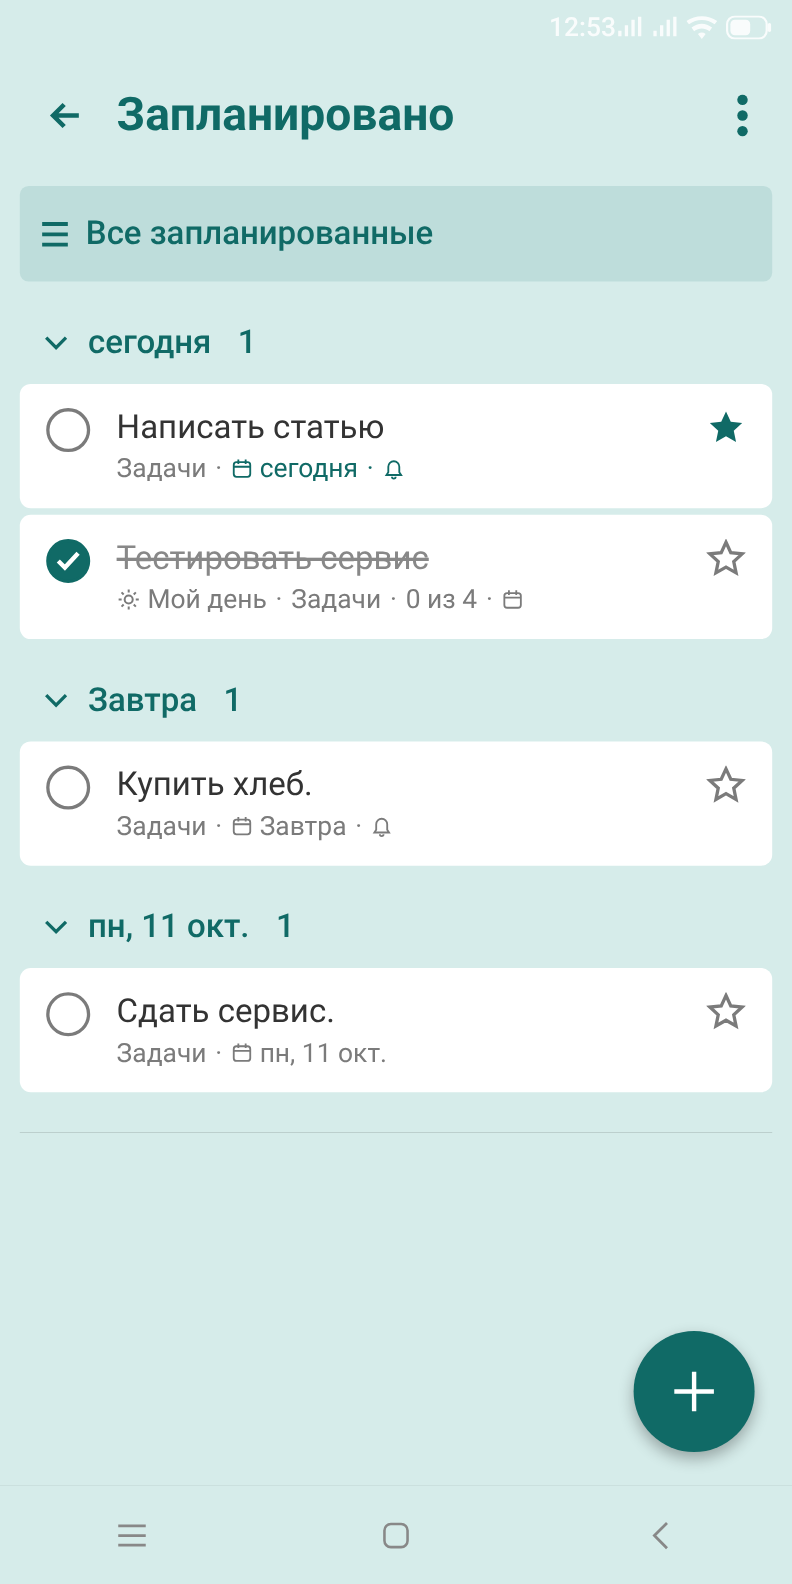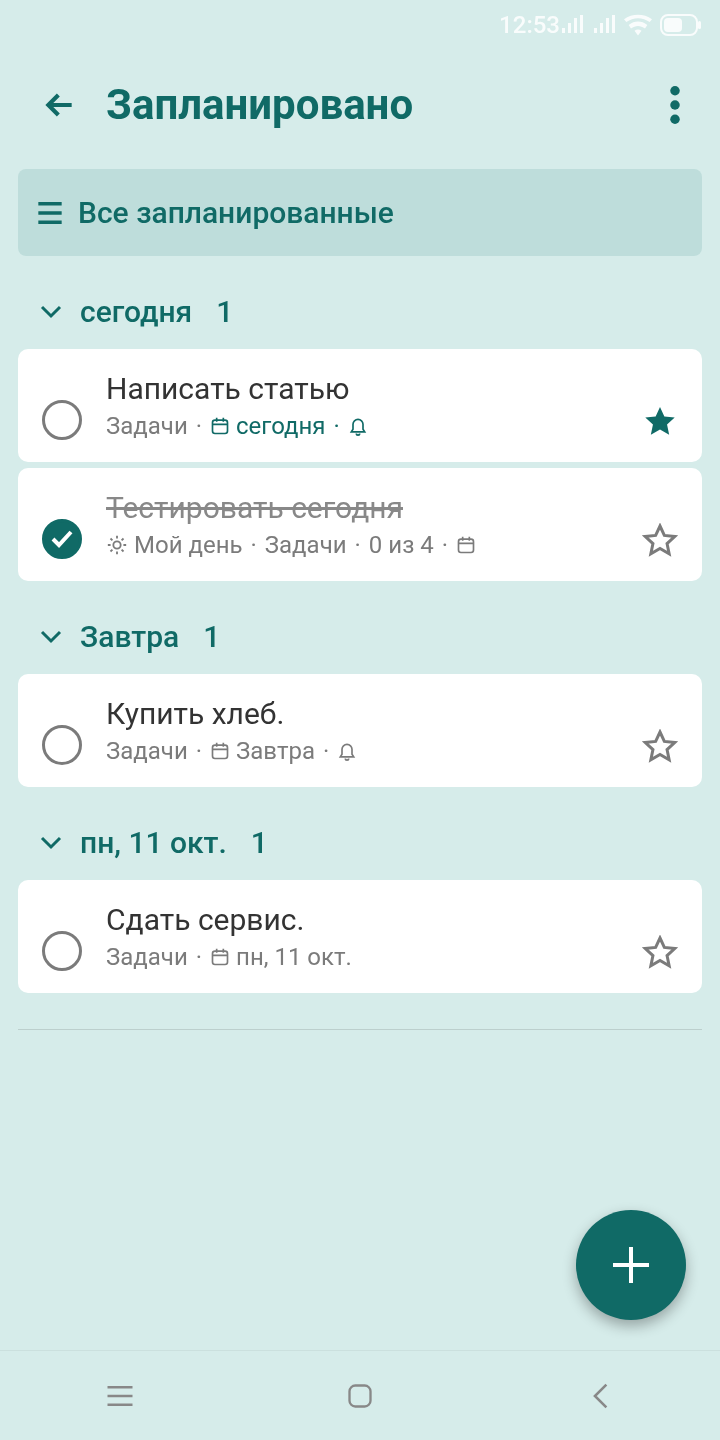--- a/index.html
+++ b/index.html
@@ -75,21 +75,21 @@
 }
 .section-count { margin-left: 6px; }
 
 
 .task-list { padding: 0 18px; display: flex; flex-direction: column; gap: 6px; }
 .task-card {
   background: #fff;
   border-radius: 10px;
   padding: 22px 24px;
   display: flex;
-  align-items: flex-end;
+  align-items: flex-start;
   gap: 24px;
   cursor: pointer;
 }
 .task-check {
   width: 40px; height: 40px;
   border: 3px solid #7b7b7b;
   border-radius: 50%;
   flex-shrink: 0;
   display: flex; align-items: center; justify-content: center;
 }
@@ -232,21 +232,21 @@
     </div>
   </div>
 
   <div class="task-card">
     <div class="task-check done">
       <svg width="24" height="20" viewBox="0 0 24 20" fill="none" stroke-width="4">
           <path d="M3 10l6 6L21 3"></path>
         </svg>
     </div>
     <div class="task-body">
-      <div class="task-title done-text">Тестировать сегодня</div>
+      <div class="task-title done-text">Тестировать сервис</div>
       <div class="task-meta">
         <svg width="22" height="22" viewBox="0 0 24 24" fill="none" stroke="#7b7b7b" stroke-width="2">
             <circle cx="12" cy="12" r="4"></circle>
             <path d="M12 2v3M12 19v3M2 12h3M19 12h3M4.9 4.9l2.1 2.1M17 17l2.1 2.1M4.9 19.1L7 17M17 7l2.1-2.1"></path>
           </svg>
         <span>Мой день</span>
         <span class="dot"></span>
         <span>Задачи</span>
         <span class="dot"></span>
         <span>0 из 4</span>

